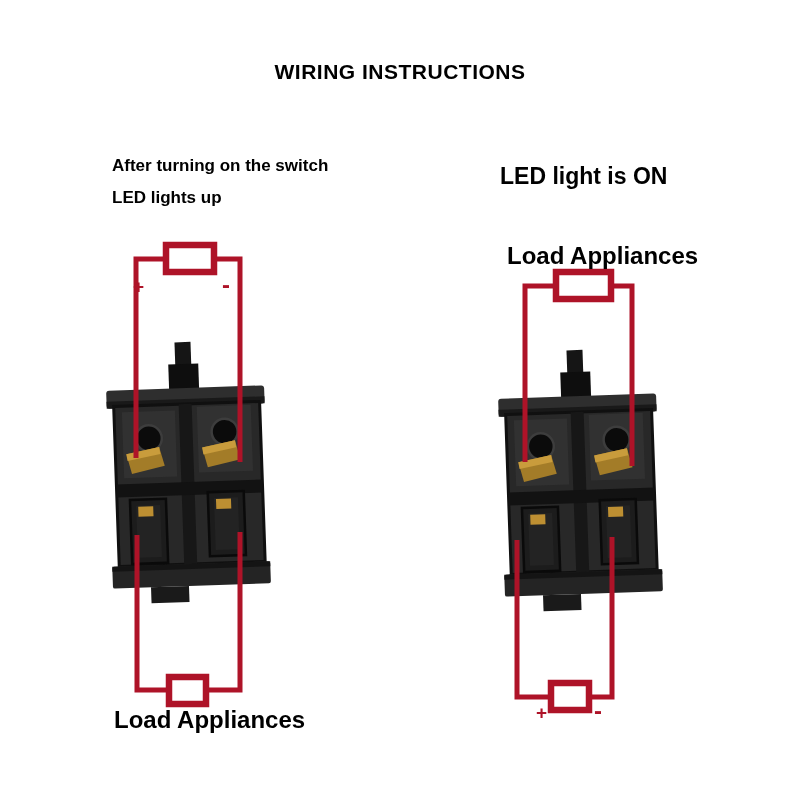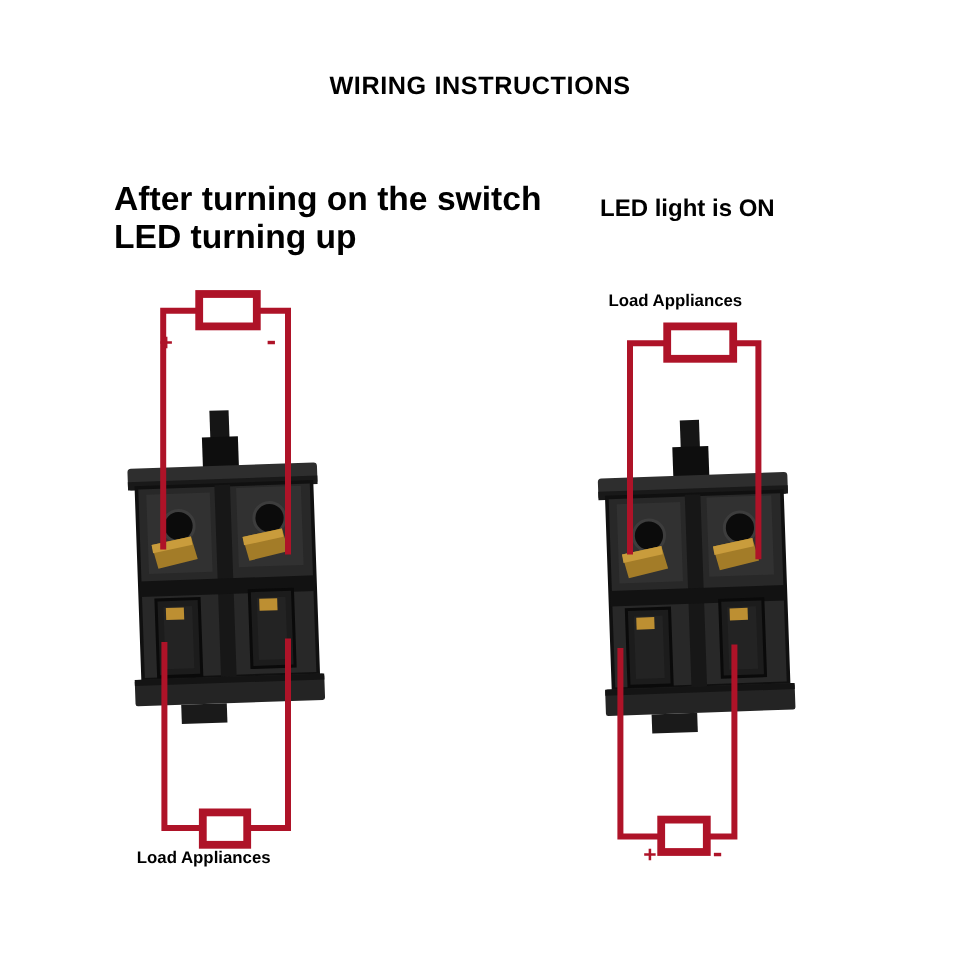--- a/index.html
+++ b/index.html
@@ -14,23 +14,23 @@
   }
   .stage { position: absolute; left: 0; top: 0; width: 800px; height: 800px; }
   svg.stage { z-index: 1; }
   .txt { position: absolute; z-index: 2; white-space: nowrap; }
   .title {
     top: 60px; left: 0; width: 100%;
     text-align: center;
     font-size: 21px; font-weight: 900; letter-spacing: 0.5px;
   }
   .caption { font-weight: bold; }
-  #caption-left { left: 95px; top: 150px; font-size: 28px; line-height: 32px; }
-  #caption-right { left: 500px; top: 163px; font-size: 20px; }
-  .load-label { font-weight: bold; font-size: 14px; }
+  #caption-left { left: 112px; top: 150px; font-size: 17px; line-height: 32px; }
+  #caption-right { left: 500px; top: 163px; font-size: 23px; }
+  .load-label { font-weight: bold; font-size: 24px; }
   #load-left { left: 114px; top: 706px; }
   #load-right { left: 507px; top: 242px; }
   .polarity { color: var(--wire); font-weight: bold; }
   #plus-left  { left: 133px; top: 276px; font-size: 19px; }
   #minus-left { left: 222px; top: 271px; font-size: 24px; }
   #plus-right  { left: 536px; top: 702px; font-size: 19px; }
   #minus-right { left: 594px; top: 697px; font-size: 24px; }
   .wire { fill: none; stroke: var(--wire); stroke-width: 5; }
   .symbol-box { fill: #ffffff; stroke: var(--wire); stroke-width: 6.5; }
 </style>
@@ -95,21 +95,21 @@
     <path class="wire" d="M517,540 L517,697 L612,697 L612,537"></path>
     <rect class="symbol-box" x="556" y="272" width="55" height="27"></rect>
     <rect class="symbol-box" x="551" y="683" width="38" height="27"></rect>
   </g>
 </svg>
 
 <h1 class="txt title">WIRING INSTRUCTIONS</h1>
 
 <div class="txt caption" id="caption-left">
   <div>After turning on the switch</div>
-  <div>LED turning up</div>
+  <div>LED lights up</div>
 </div>
 
 <div class="txt caption" id="caption-right">LED light is ON</div>
 
 <span class="txt polarity" id="plus-left">+</span>
 <span class="txt polarity" id="minus-left">-</span>
 
 <div class="txt load-label" id="load-left">Load Appliances</div>
 
 <div class="txt load-label" id="load-right">Load Appliances</div>

